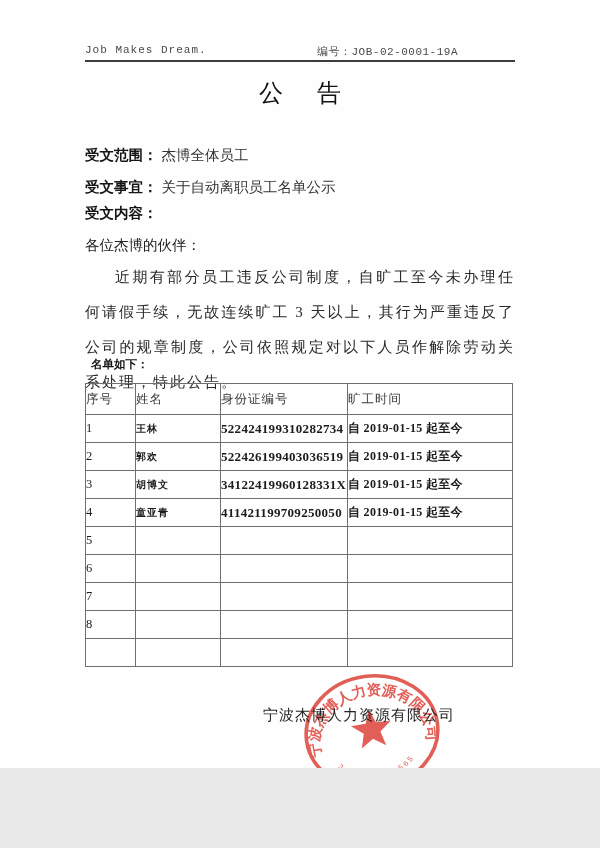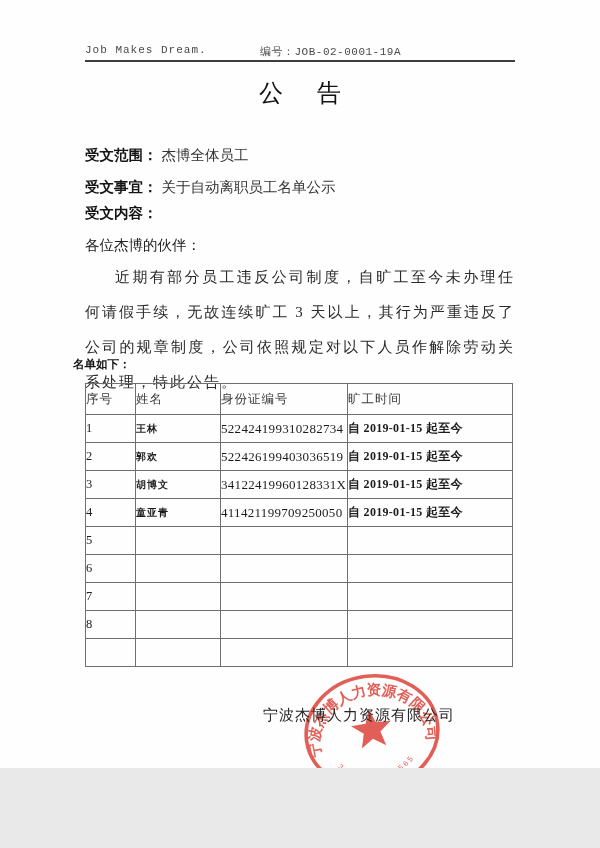--- a/index.html
+++ b/index.html
@@ -4,45 +4,45 @@
 <style>
   html,body{margin:0;padding:0;background:#e9e9e9;}
   .page{
     position:relative;width:600px;height:768px;margin:0 auto;
     background:#fefefe;overflow:hidden;
     font-family:"Liberation Serif","DejaVu Serif",serif;color:#1f1f1f;
   }
   .mono{font-family:"Liberation Mono","DejaVu Sans Mono",monospace;}
   
   .slogan{position:absolute;left:85px;top:44px;font-size:11px;letter-spacing:1px;color:#4a4a4a;}
-  .doc-no{position:absolute;left:260px;top:44px;width:255px;text-align:left;font-size:11px;letter-spacing:.5px;color:#4a4a4a;}
+  .doc-no{position:absolute;left:260px;top:44px;width:255px;text-align:center;font-size:11px;letter-spacing:.5px;color:#4a4a4a;}
   .head-rule{position:absolute;left:85px;top:60px;width:430px;height:2px;background:#3d3d3d;}
   
   .title{position:absolute;left:0;top:77px;width:600px;text-align:center;
     font-size:24px;font-weight:400;letter-spacing:14px;text-indent:14px;color:#111;}
   
   .meta-line{position:absolute;left:85px;font-size:14.5px;white-space:nowrap;}
   .meta-line .lbl{font-weight:700;color:#151515;}
   .meta-line .val{color:#333;margin-left:4px;}
   .m0{top:114px}.m1{top:146px}.m2{top:178px}.m3{top:204px}
   
   .salutation{position:absolute;left:85px;top:236px;font-size:14.5px;color:#222;}
   .paragraph{position:absolute;left:85px;top:260px;width:430px;
     font-size:15px;line-height:35px;letter-spacing:2px;color:#2a2a2a;
     text-indent:2em;text-align:justify;}
-  .list-intro{position:absolute;left:73px;top:357px;font-size:11.5px;font-weight:700;color:#111;}
+  .list-intro{position:absolute;left:91px;top:357px;font-size:11.5px;font-weight:700;color:#111;}
   
   table.roster{position:absolute;left:85px;top:383px;width:427px;
     border-collapse:collapse;table-layout:fixed;}
   .roster th,.roster td{border:1px solid #6f6f6f;padding:0;text-align:left;
     overflow:hidden;white-space:nowrap;}
   .roster th{height:30px;font-weight:400;font-size:12.5px;color:#3a3a3a;letter-spacing:1px;}
   .roster td{height:27px;font-size:12.5px;color:#1c1c1c;}
   .roster td.c-name{font-weight:700;font-size:10px;letter-spacing:1px;}
-  .roster td.c-id{font-weight:400;font-size:13px;letter-spacing:.3px;}
+  .roster td.c-id{font-weight:700;font-size:13px;letter-spacing:.3px;}
   .roster td.c-time{font-weight:700;font-size:12px;letter-spacing:.3px;}
   .roster td.c-seq{font-size:12.5px;}
   
   .company{position:absolute;left:263px;top:706px;font-size:15px;letter-spacing:1px;color:#242424;z-index:3;}
   .date{position:absolute;left:291px;top:739px;font-size:15px;letter-spacing:.5px;color:#242424;z-index:3;}
   
   .stamp{position:absolute;left:290px;top:655px;z-index:2;}
 </style>
 </head>
 <body>

